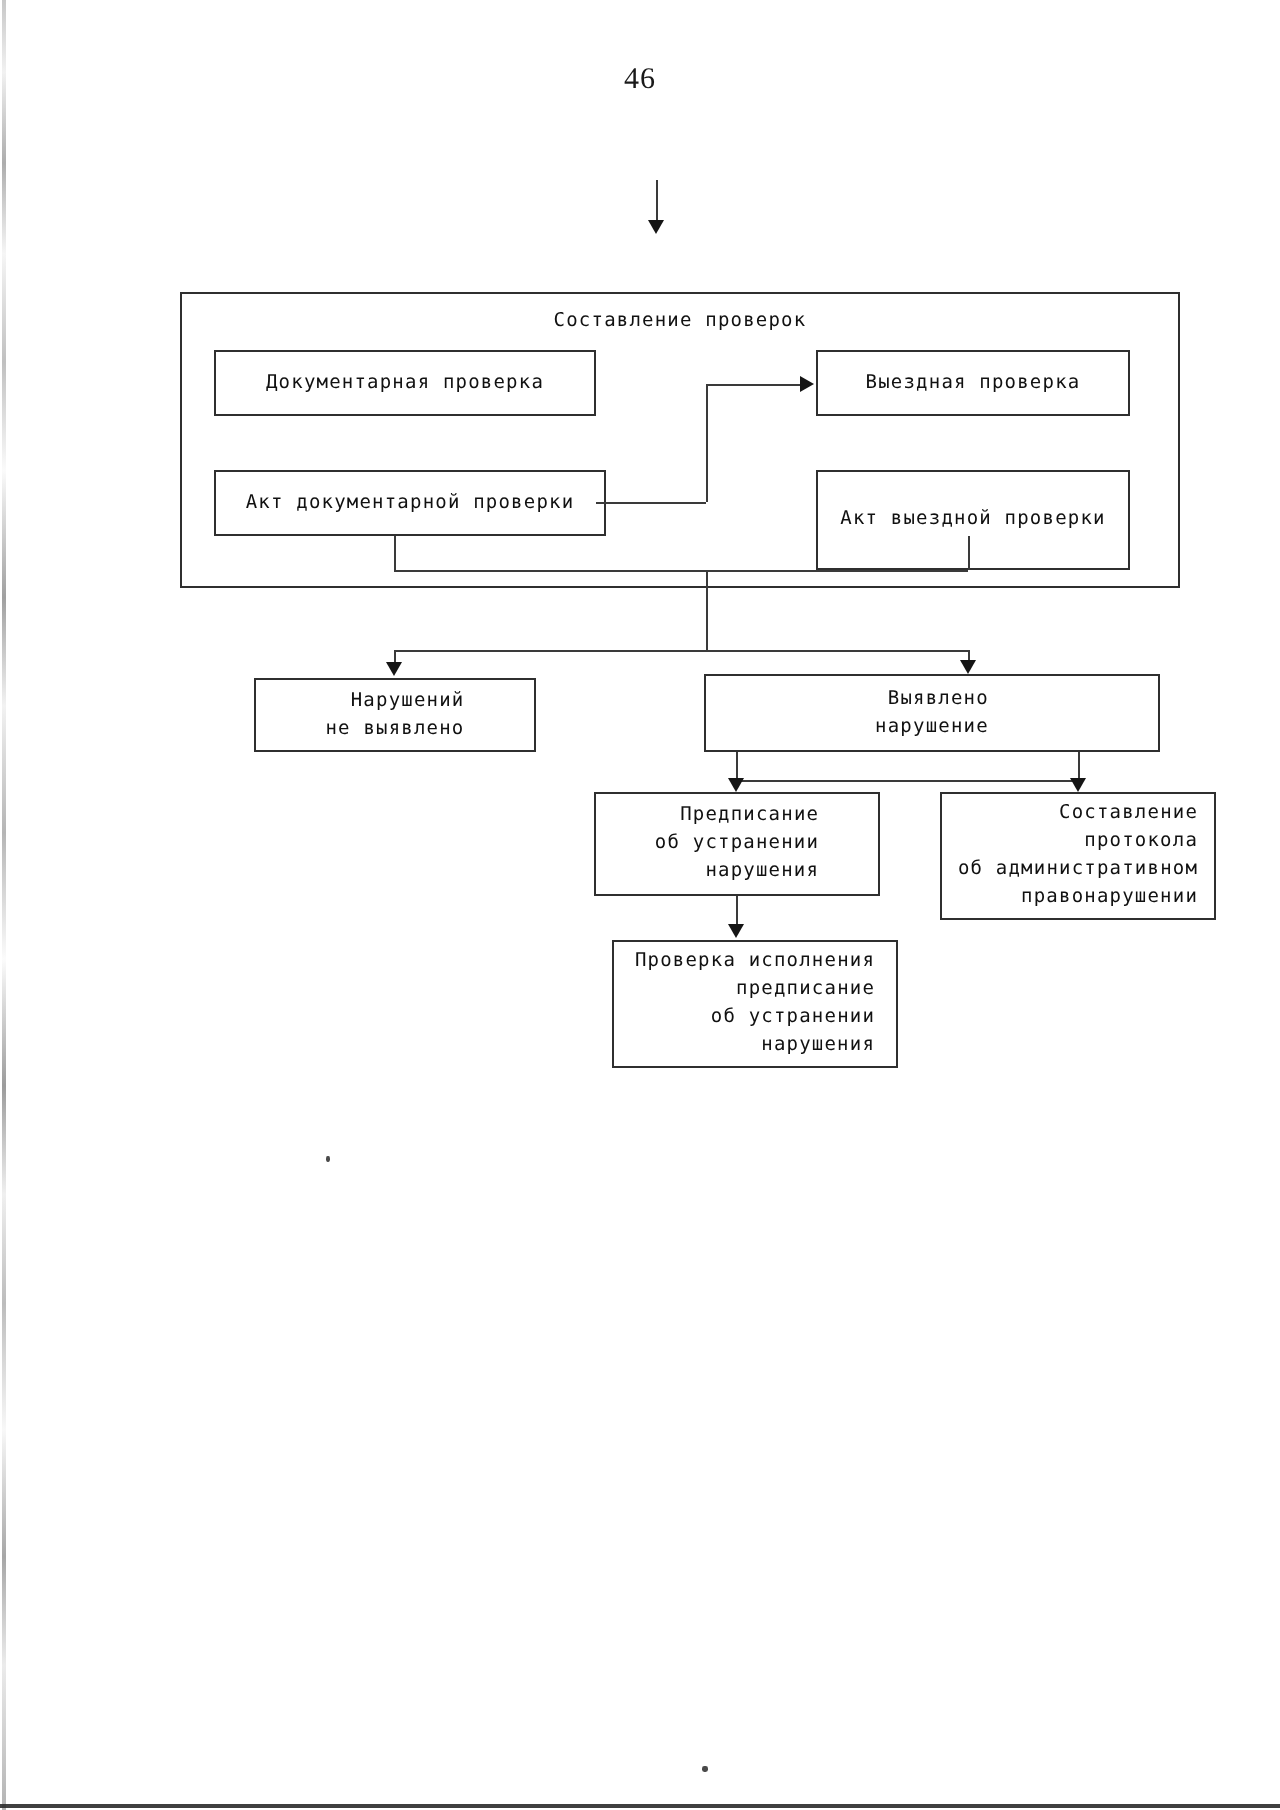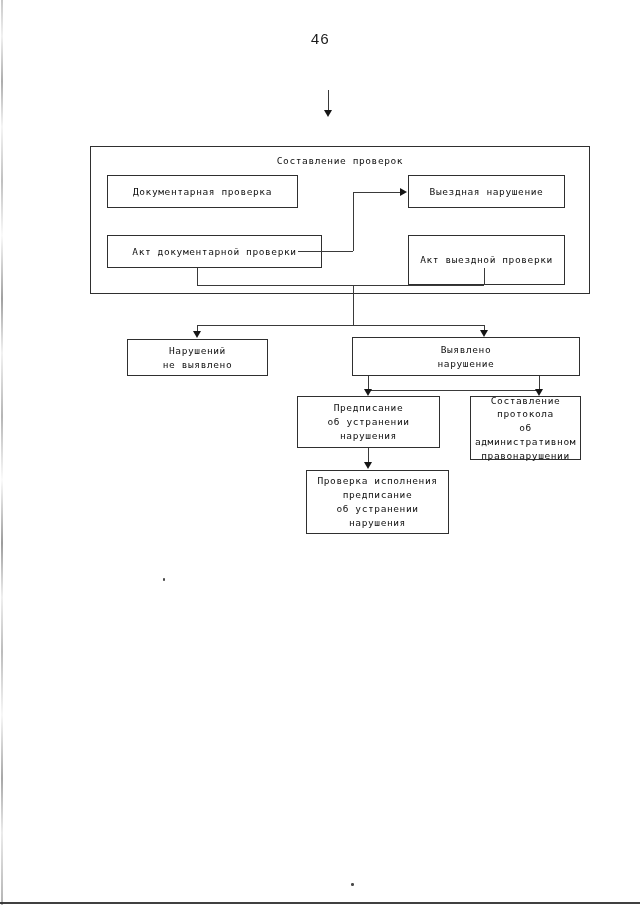--- a/index.html
+++ b/index.html
@@ -54,33 +54,33 @@
 
   
   .page-number {
     position: absolute;
     left: 0;
     top: 32px;
     width: 640px;
     text-align: center;
     font-size: 15px;
     letter-spacing: .5px;
-    font-family: Liberation Mono, monospace;
+    font-family: Liberation Serif, serif;
   }
 
   
   .box {
     position: absolute;
     box-sizing: border-box;
     border: 1px solid #2f2f2f;
     background: #ffffff;
     display: flex;
     align-items: center;
     justify-content: center;
-    text-align: center;
+    text-align: right;
     font-family: "DejaVu Sans Mono", "Liberation Mono", monospace;
     font-size: 9.5px;
     letter-spacing: .6px;
     line-height: 1.45;
     color: #111111;
     white-space: pre-line;
     padding: 2px 4px;
   }
   .group-box {
     position: absolute;
@@ -138,23 +138,23 @@
   <div class="page-number">46</div>
 
   <div class="vline" style="left:328px; top:90px;  height:22px;"></div>
   <div class="arrow-down" style="left:324px; top:110px;"></div>
 
   <div class="group-box" style="left:90px; top:146px; width:500px; height:148px;"></div>
   <div class="group-title" style="left:90px; top:155px; width:500px;">Составление проверок</div>
 
   <div class="box" style="left:107px; top:175px; width:191px; height:33px;">Документарная проверка</div>
 
-  <div class="box" style="left:408px; top:175px; width:157px; height:33px;">Выездная нарушение</div>
-
-  <div class="box" style="left:107px; top:235px; width:215px; height:33px;">Акт документарной проверки</div>
+  <div class="box" style="left:408px; top:175px; width:157px; height:33px;">Выездная проверка</div>
+
+  <div class="box" style="left:107px; top:235px; width:196px; height:33px;">Акт документарной проверки</div>
 
   <div class="box" style="left:408px; top:235px; width:157px; height:50px;">Акт выездной проверки</div>
 
   <div class="hline" style="left:298px; top:251px; width:55px;"></div>
   <div class="vline" style="left:353px; top:192px; height:59px;"></div>
   <div class="hline" style="left:353px; top:192px; width:48px;"></div>
   <div class="arrow-right" style="left:400px; top:188px;"></div>
 
   <div class="vline" style="left:197px; top:268px; height:17px;"></div>
   <div class="vline" style="left:484px; top:268px; height:17px;"></div>
@@ -177,21 +177,21 @@
   <div class="hline" style="left:368px; top:390px; width:171px;"></div>
   <div class="vline" style="left:368px; top:390px; height:2px;"></div>
   <div class="arrow-down" style="left:364px; top:389px;"></div>
   <div class="vline" style="left:539px; top:376px; height:14px;"></div>
   <div class="arrow-down" style="left:535px; top:389px;"></div>
 
   <div class="box" style="left:297px; top:396px; width:143px; height:52px;">Предписание
 об устранении
 нарушения</div>
 
-  <div class="box" style="left:470px; top:396px; width:111px; height:64px;">Составление
+  <div class="box" style="left:470px; top:396px; width:138px; height:64px;">Составление
 протокола
 об административном
 правонарушении</div>
 
   <div class="vline" style="left:368px; top:448px; height:16px;"></div>
   <div class="arrow-down" style="left:364px; top:462px;"></div>
 
   <div class="box" style="left:306px; top:470px; width:143px; height:64px;">Проверка исполнения
 предписание
 об устранении

